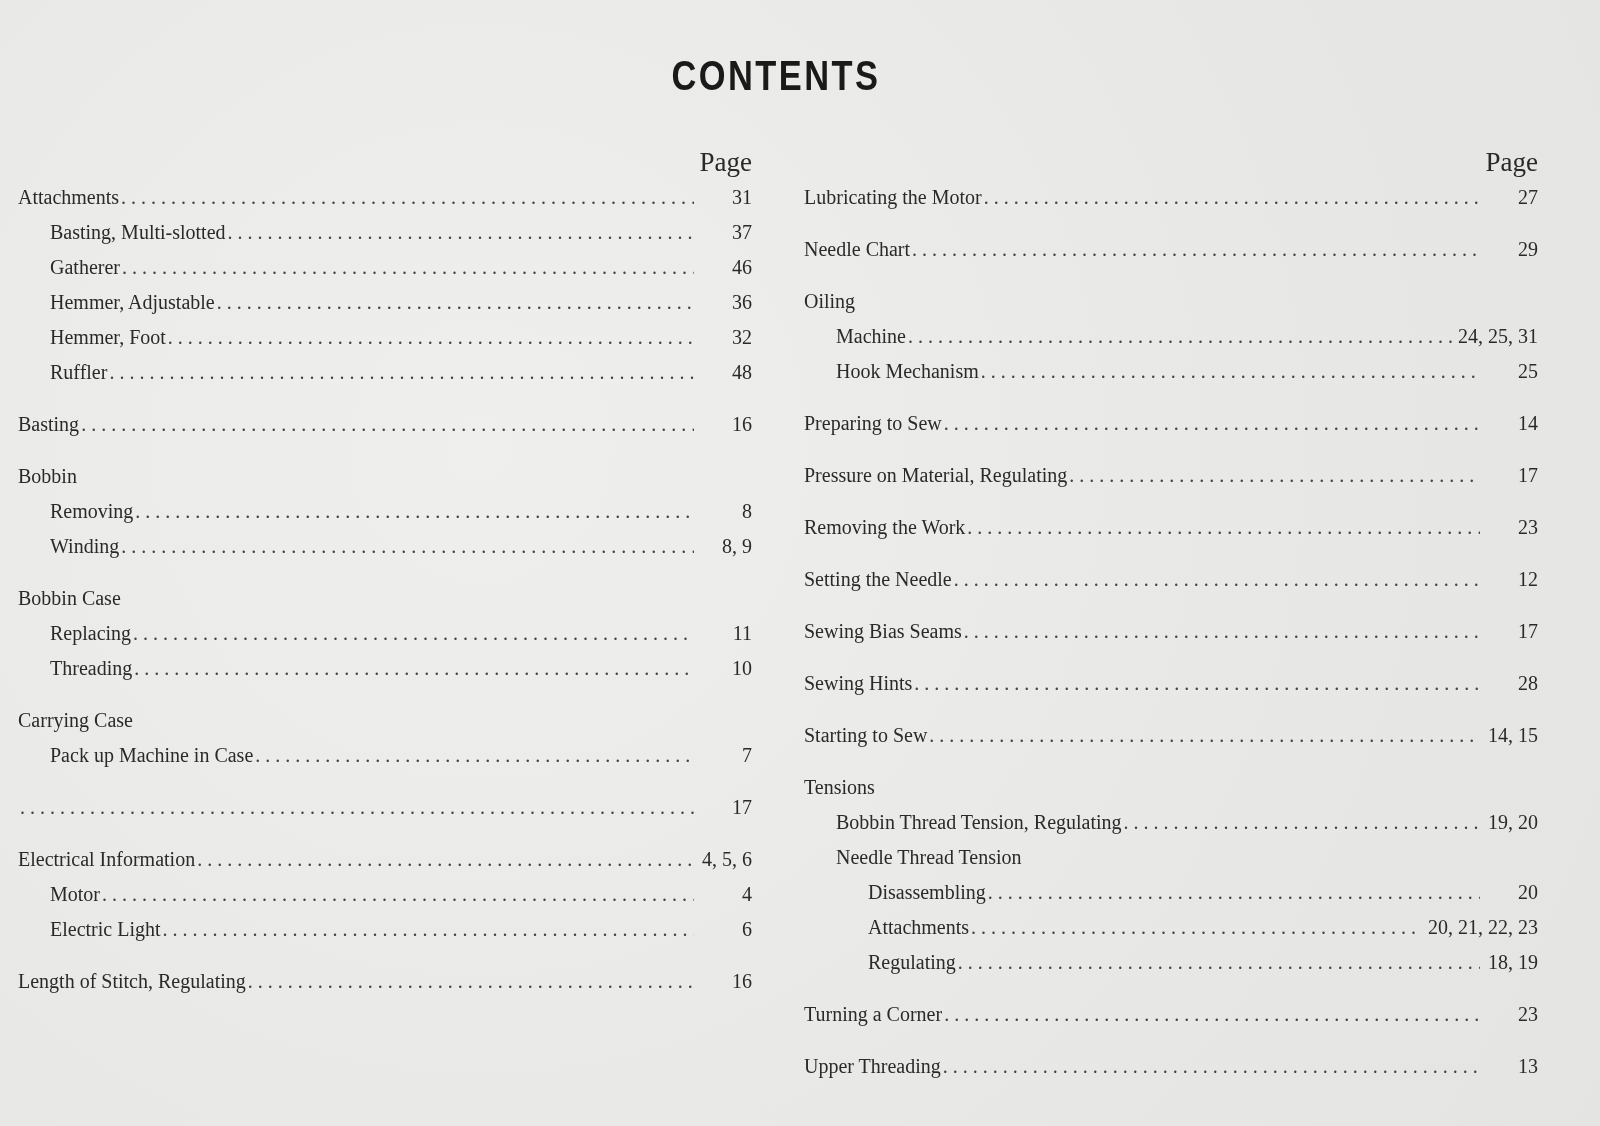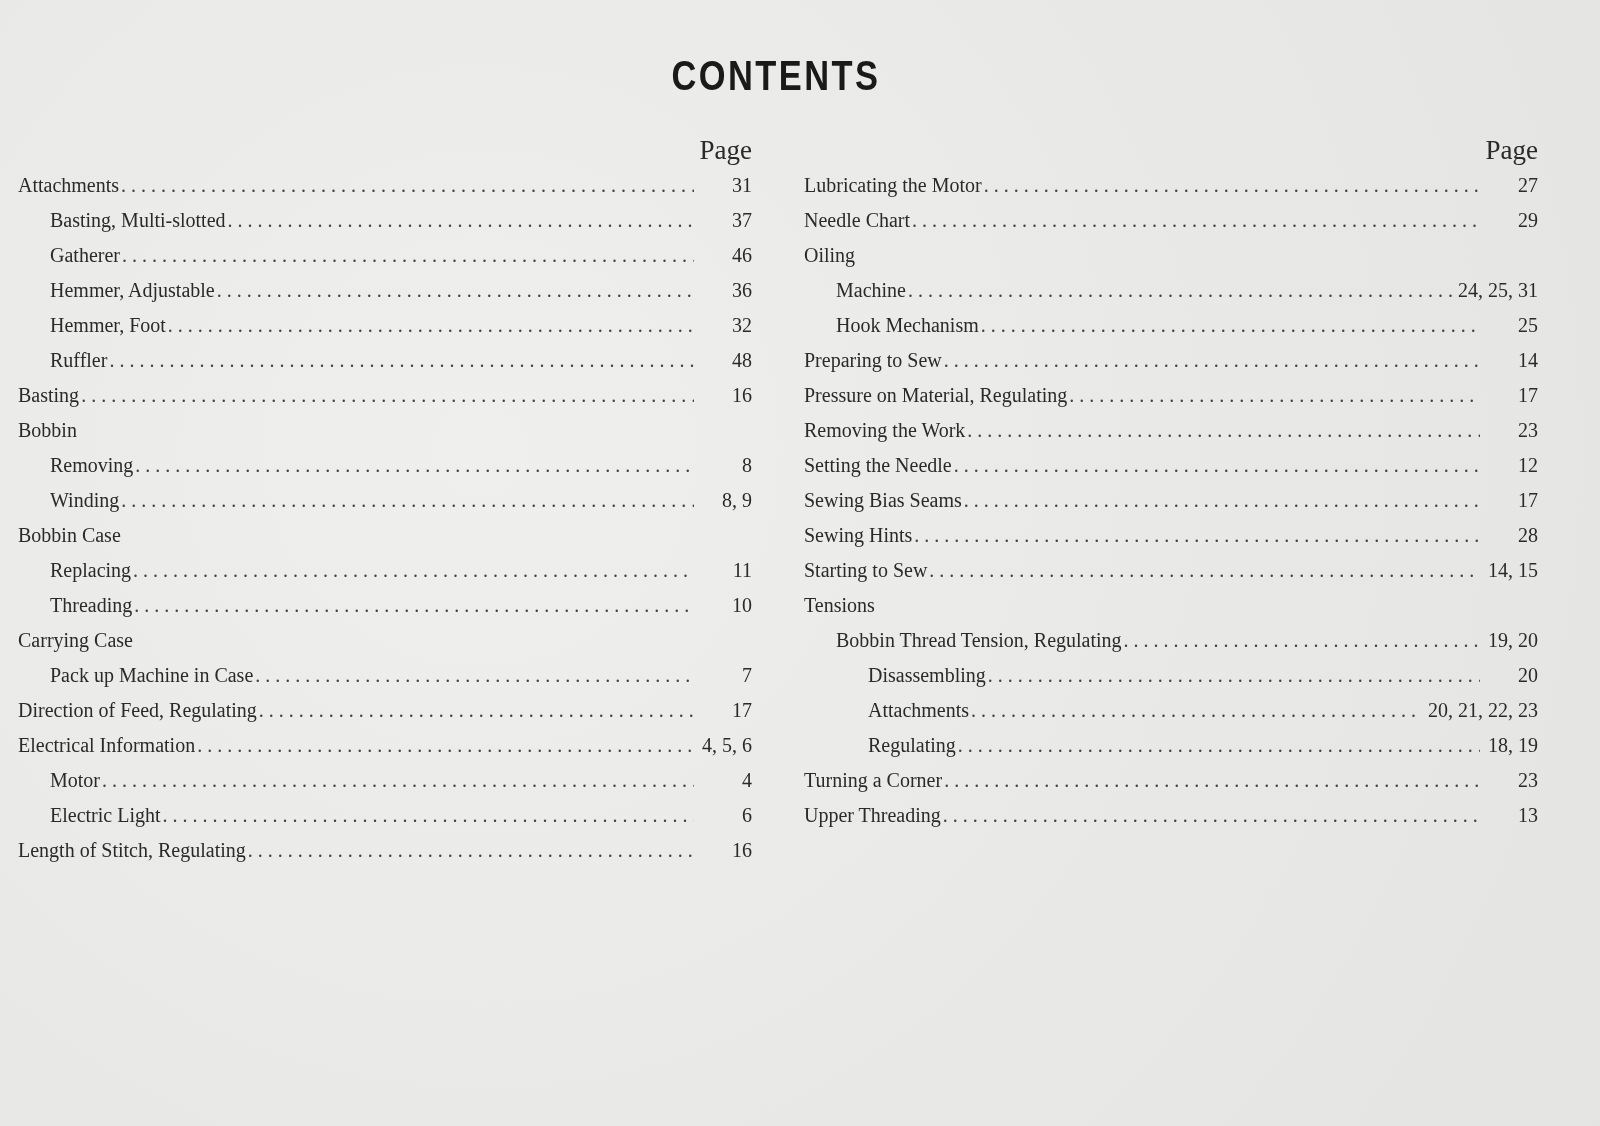--- a/index.html
+++ b/index.html
@@ -11,32 +11,32 @@
     font-family: "Liberation Serif", "DejaVu Serif", serif;
     position: relative;
   }
   .title {
     position: absolute; top: 52px; left: 0; width: 1552px; text-align: center;
     font-family: "Liberation Sans", "DejaVu Sans", sans-serif;
     font-weight: bold; font-size: 42px; letter-spacing: 3px;
     transform: scaleX(0.82); transform-origin: 776px 0;
     color: #1a1a1a;
   }
-  .col { position: absolute; top: 132px; }
+  .col { position: absolute; top: 144px; }
   .col.left { left: 18px; width: 734px; }
   .col.right { left: 804px; width: 734px; }
   .page-hdr { text-align: right; font-size: 27px; height: 36px; line-height: 36px; }
   .row { display: flex; align-items: center; font-size: 20px; height: 35px; line-height: 35px; white-space: nowrap; }
   .row .label { flex: 0 0 auto; }
   .row .leader { flex: 1 1 auto; overflow: hidden; color: #444; letter-spacing: 6px; margin: 0 6px 0 2px; }
   .row .leader::before { content: ". . . . . . . . . . . . . . . . . . . . . . . . . . . . . . . . . . . . . . . . . . . . . . . . . . . . . . . . . . . . . . . . . . . . . . . . . . . . . . ."; letter-spacing: 0; }
   .row .pg { flex: 0 0 auto; text-align: right; min-width: 52px; }
   .lvl1 { padding-left: 32px; }
   .lvl2 { padding-left: 64px; }
-  .gap { }
+  .gap { margin-top: 17px; }
 </style>
 </head>
 <body>
 
 <div class="title">CONTENTS</div>
 
 <div class="col left">
   <div class="page-hdr">Page</div>
   <div>
       <div class="row lvl0">
@@ -102,21 +102,20 @@
       </div>
       <div class="row lvl0 gap hdr-only">
         <span class="label">Carrying Case</span>
       </div>
       <div class="row lvl1">
         <span class="label">Pack up Machine in Case</span>
         <span class="leader"></span>
         <span class="pg">7</span>
       </div>
       <div class="row lvl0 gap">
-        <span class="label">Direction of Feed, Regulating</span>
         <span class="leader"></span>
         <span class="pg">17</span>
       </div>
       <div class="row lvl0 gap">
         <span class="label">Electrical Information</span>
         <span class="leader"></span>
         <span class="pg">4, 5, 6</span>
       </div>
       <div class="row lvl1">
         <span class="label">Motor</span>
@@ -198,20 +197,23 @@
         <span class="pg">14, 15</span>
       </div>
       <div class="row lvl0 gap hdr-only">
         <span class="label">Tensions</span>
       </div>
       <div class="row lvl1">
         <span class="label">Bobbin Thread Tension, Regulating</span>
         <span class="leader"></span>
         <span class="pg">19, 20</span>
       </div>
+      <div class="row lvl1 hdr-only">
+        <span class="label">Needle Thread Tension</span>
+      </div>
       <div class="row lvl2">
         <span class="label">Disassembling</span>
         <span class="leader"></span>
         <span class="pg">20</span>
       </div>
       <div class="row lvl2">
         <span class="label">Attachments</span>
         <span class="leader"></span>
         <span class="pg">20, 21, 22, 23</span>
       </div>

